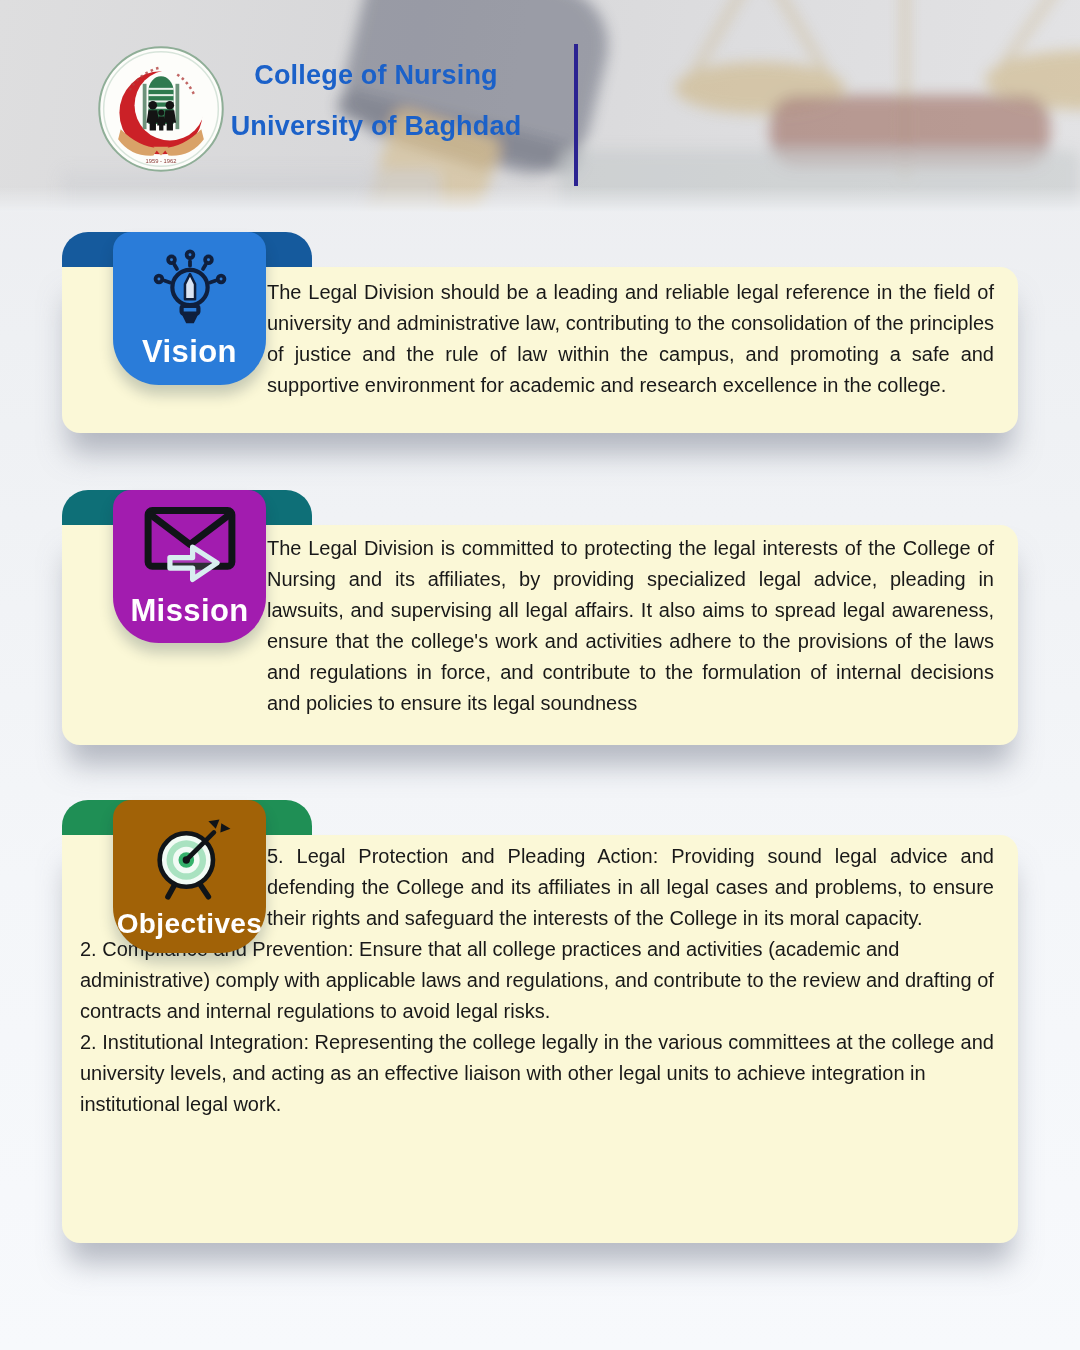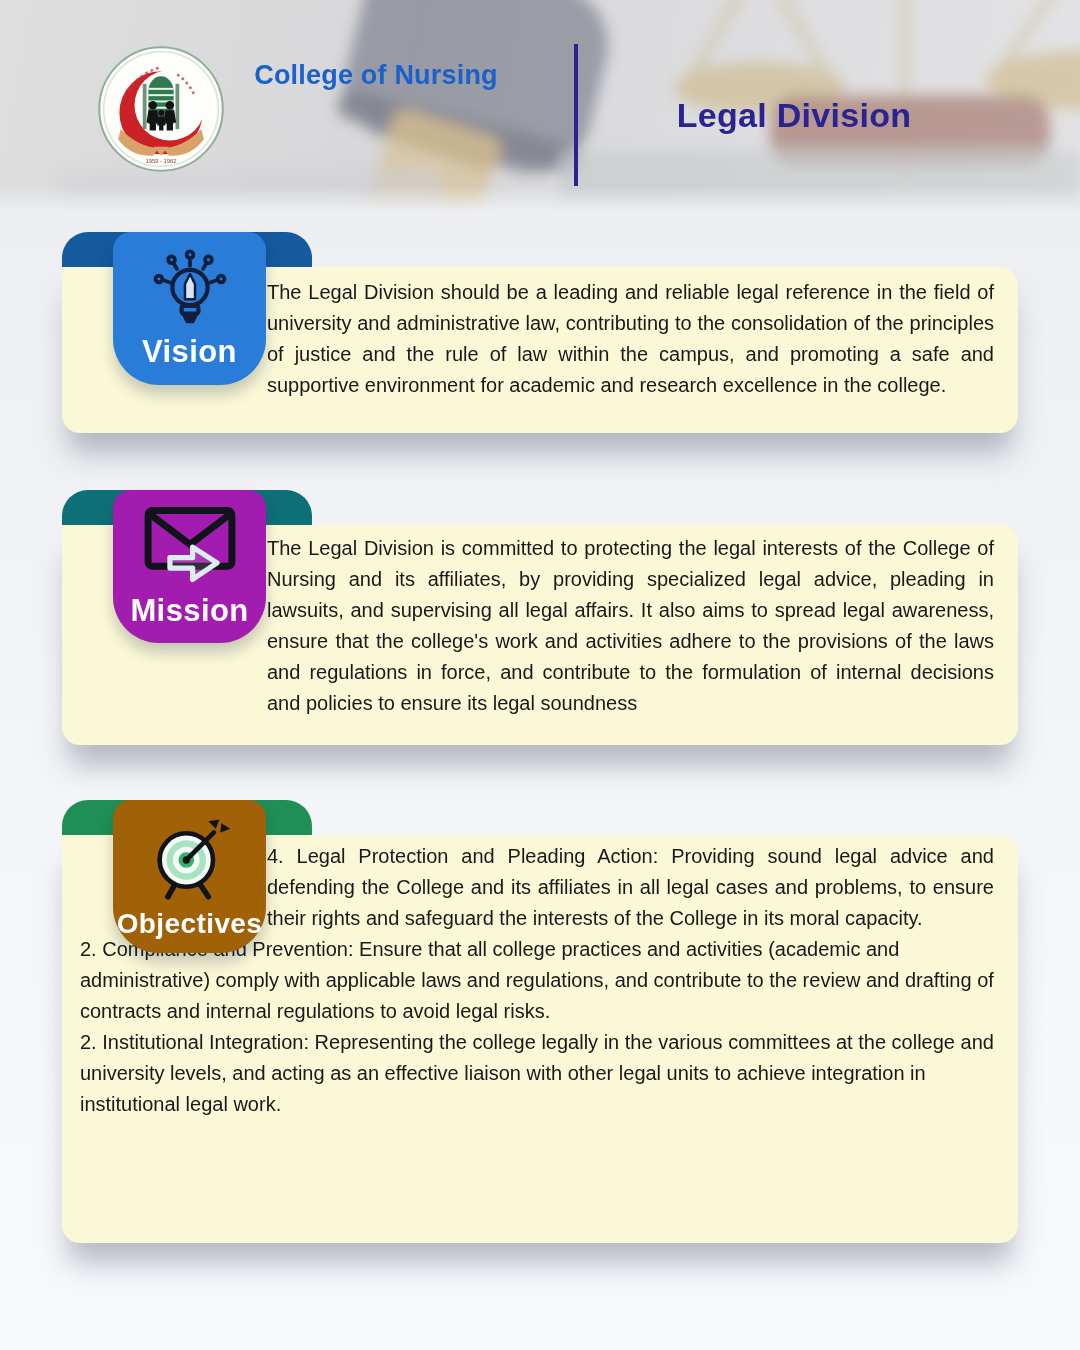--- a/index.html
+++ b/index.html
@@ -130,24 +130,24 @@
     <g fill="#d9a268">
       <path d="M18 66 q14 14 30 15 l-4 6 q-18 1 -28 -13 z"></path>
       <path d="M82 66 q-14 14 -30 15 l4 6 q18 1 28 -13 z"></path>
       <path d="M44 80 h12 l-6 7 z"></path>
     </g>
     <text x="50" y="93" font-size="4.6" text-anchor="middle" fill="#8a3a36" font-family="'Liberation Sans',sans-serif">1959 - 1962</text>
   </svg>
 
   <div class="college-name">
     <div class="l1">College of Nursing</div>
+    <div class="l2">University of Baghdad</div>
   </div>
 
   <div class="header-divider"></div>
-  <div class="legal-title">Legal Division</div>
 </div>
 
 <div class="section" id="vision">
   <div class="ribbon-back" style="background:#155a9d;"></div>
   <div class="panel">
     <p class="txt indent-text">The Legal Division should be a leading and reliable legal reference in the field of university and administrative law, contributing to the consolidation of the principles of justice and the rule of law within the campus, and promoting a safe and supportive environment for academic and research excellence in the college.</p>
   </div>
   <div class="badge" style="background:#2a7cd9;">
     <svg width="84" height="84" viewBox="0 0 100 100">
       <g fill="none" stroke="#0f1f3d" stroke-width="5" stroke-linecap="round">
@@ -184,21 +184,21 @@
       <path d="M10 11 L55 45 L100 11" fill="none" stroke="#101418" stroke-width="8" stroke-linejoin="round" stroke-linecap="round"></path>
       <path d="M32 60 H58 V48 L86 66 L58 85 V72 H32 Z" fill="rgba(255,255,255,.12)" stroke="#d8eef0" stroke-width="6" stroke-linejoin="round"></path>
     </svg>
     <div class="badge-label">Mission</div>
   </div>
 </div>
 
 <div class="section" id="objectives">
   <div class="ribbon-back" style="background:#1f8f55;"></div>
   <div class="panel">
-    <p class="txt indent-text">4. Legal Protection and Pleading Action: Providing sound legal advice and defending the College and its affiliates in all legal cases and problems, to ensure their rights and safeguard the interests of the College in its moral capacity.</p>
+    <p class="txt indent-text">5. Legal Protection and Pleading Action: Providing sound legal advice and defending the College and its affiliates in all legal cases and problems, to ensure their rights and safeguard the interests of the College in its moral capacity.</p>
     <p class="txt full-text">2. Compliance and Prevention: Ensure that all college practices and activities (academic and administrative) comply with applicable laws and regulations, and contribute to the review and drafting of contracts and internal regulations to avoid legal risks.</p>
     <p class="txt full-text">2. Institutional Integration: Representing the college legally in the various committees at the college and university levels, and acting as an effective liaison with other legal units to achieve integration in institutional legal work.</p>
   </div>
   <div class="badge" style="background:#a16207;">
     <svg width="92" height="92" viewBox="0 0 100 100">
       <g stroke="#101418" stroke-width="6" stroke-linecap="round">
         <line x1="36" y1="72" x2="26" y2="90"></line>
         <line x1="58" y1="72" x2="70" y2="90"></line>
       </g>
       <circle cx="46" cy="50" r="29" fill="#f2fbf5" stroke="#101418" stroke-width="5"></circle>

